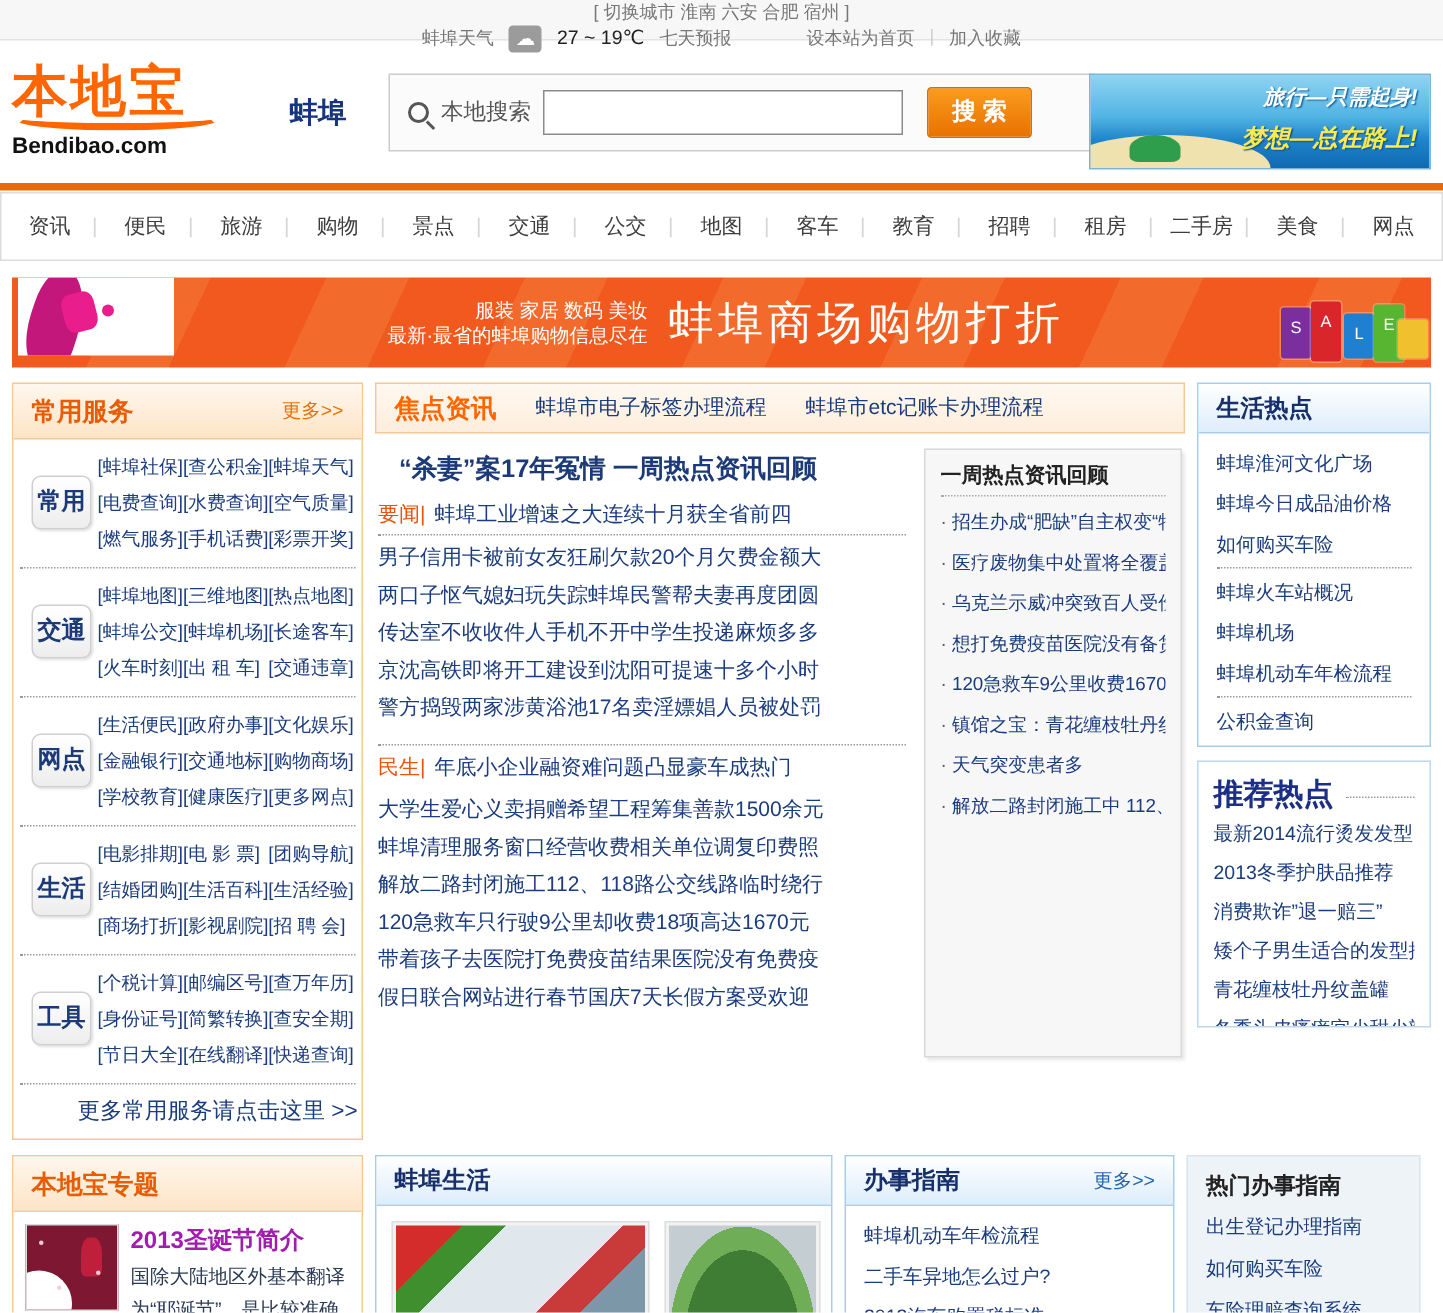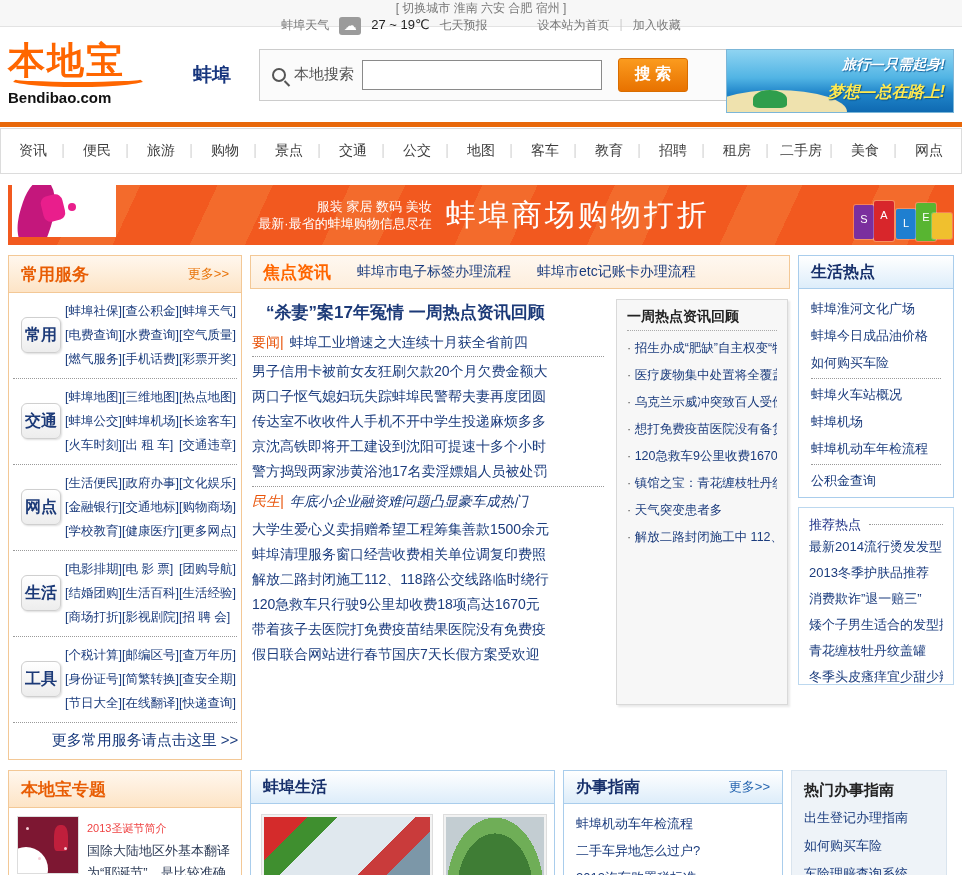--- a/index.html
+++ b/index.html
@@ -115,21 +115,21 @@
     height:34px; border:1px solid #f3c896; background:linear-gradient(#fff8f0,#fdeedd);
     display:flex; align-items:center; gap:26px; padding:0 12px;
   }
   .focus-title { color:#f60; font-weight:bold; font-size:17px; }
   .focus-hlink { color:#1b3c7d; font-size:14px; cursor:pointer; }
   .focus-body { display:flex; gap:12px; padding:10px 2px 0 2px; }
   .news-left { width:352px; flex:none; }
   .headline { color:#1c3a78; font-weight:bold; font-size:17px; text-align:left; padding:2px 0 6px 14px; cursor:pointer; }
   .news-line { font-size:14px; line-height:25px; color:#1b3c7d; white-space:nowrap; overflow:hidden; cursor:pointer; }
   .cat-line { border-bottom:1px dotted #999; padding-bottom:1px; margin-bottom:2px; }
-  .cat-line.mid { border-top:1px dotted #999; border-bottom:none; margin-top:2px; padding-top:2px;font-style:italic; }
+  .cat-line.mid { border-top:1px dotted #999; border-bottom:none; margin-top:12px; padding-top:2px; }
   .cat-label { color:#e8540a; margin-right:6px; }
   .week-box {
     flex:1; background:#f7f7f7; border:1px solid #d9d9d9; box-shadow:2px 2px 2px #e9e9e9;
     padding:8px 10px; height:406px; overflow:hidden;
   }
   .week-title { color:#222; font-weight:bold; font-size:14px; padding-bottom:4px; border-bottom:1px dotted #aaa; margin-bottom:4px; }
   .week-item { color:#1b3c7d; font-size:12.5px; line-height:27px; white-space:nowrap; overflow:hidden; cursor:pointer; }
   .week-item::before { content:"· "; color:#555; }
 
   
@@ -140,33 +140,33 @@
   }
   .bbox-title { color:#17306b; font-weight:bold; font-size:16px; }
   .bbox-more { color:#2766b0; font-size:13px; cursor:pointer; }
   .blist { padding:6px 12px; }
   .blist .item { color:#1b3c7d; font-size:13px; line-height:27px; white-space:nowrap; overflow:hidden; cursor:pointer; }
   .bdivider { border-bottom:1px dotted #999; margin:2px 0; }
 
   .col-right .hotbox { height:243px; overflow:hidden; }
   .rec-box { border:1px solid #bcd8ef; margin-top:9px; padding:8px 10px; height:178px; overflow:hidden; }
   .rec-title-row { display:flex; align-items:baseline; gap:8px; }
-  .rec-title { color:#1c2f86; font-weight:normal; font-size:13px; flex:none; }
+  .rec-title { color:#1c2f86; font-weight:bold; font-size:20px; flex:none; }
   .rec-dots { flex:1; border-bottom:1px dotted #999; transform:translateY(-4px); }
   .rec-box .item { color:#1b3c7d; font-size:13px; line-height:26px; white-space:nowrap; overflow:hidden; cursor:pointer; }
 
   
   .topic-item { display:flex; gap:8px; padding:8px; border-bottom:1px dashed #ccc; }
   .topic-thumb { width:62px; height:58px; flex:none; border:1px solid #ddd; position:relative; overflow:hidden; }
   .thumb-xmas1 { background:#7d1732; }
   .thumb-xmas1 .moon { position:absolute; left:-14px; bottom:-18px; width:44px; height:44px; background:#fff; border-radius:50%; }
   .thumb-xmas1 .santa { position:absolute; right:10px; top:8px; width:14px; height:26px; background:#c01f3c; border-radius:40% 40% 20% 20%; }
   .thumb-xmas1 .dot { position:absolute; width:3px; height:3px; background:#f6cdd6; border-radius:50%; }
   .topic-text { flex:1; overflow:hidden; }
-  .topic-title { color:#ef4444; font-weight:normal; font-size:11px; line-height:24px; cursor:pointer; }
+  .topic-title { color:#a21caf; font-weight:bold; font-size:16px; line-height:24px; cursor:pointer; }
   .topic-desc { color:#2b3a55; font-size:13px; line-height:22px; }
 
   
   .life-photos { display:flex; gap:10px; padding:10px 10px 0 10px; }
   .photo-card { border:1px solid #ddd; background:#f2f2f2; padding:2px; }
   .ph1 { width:172px; }
   .ph1 .img { width:166px; height:78px; background:
       linear-gradient(135deg,#d42b2b 0 18%,#3f8f2f 18% 30%,#e0e8ee 30% 62%,#c93b3b 62% 74%,#7c97a8 74% 100%); }
   .ph2 { width:104px; }
   .ph2 .img { width:98px; height:78px; background:radial-gradient(ellipse at 50% 95%, #3f7d35 0 55%, #6fae57 55% 70%, #c3cdd2 70% 100%); }

